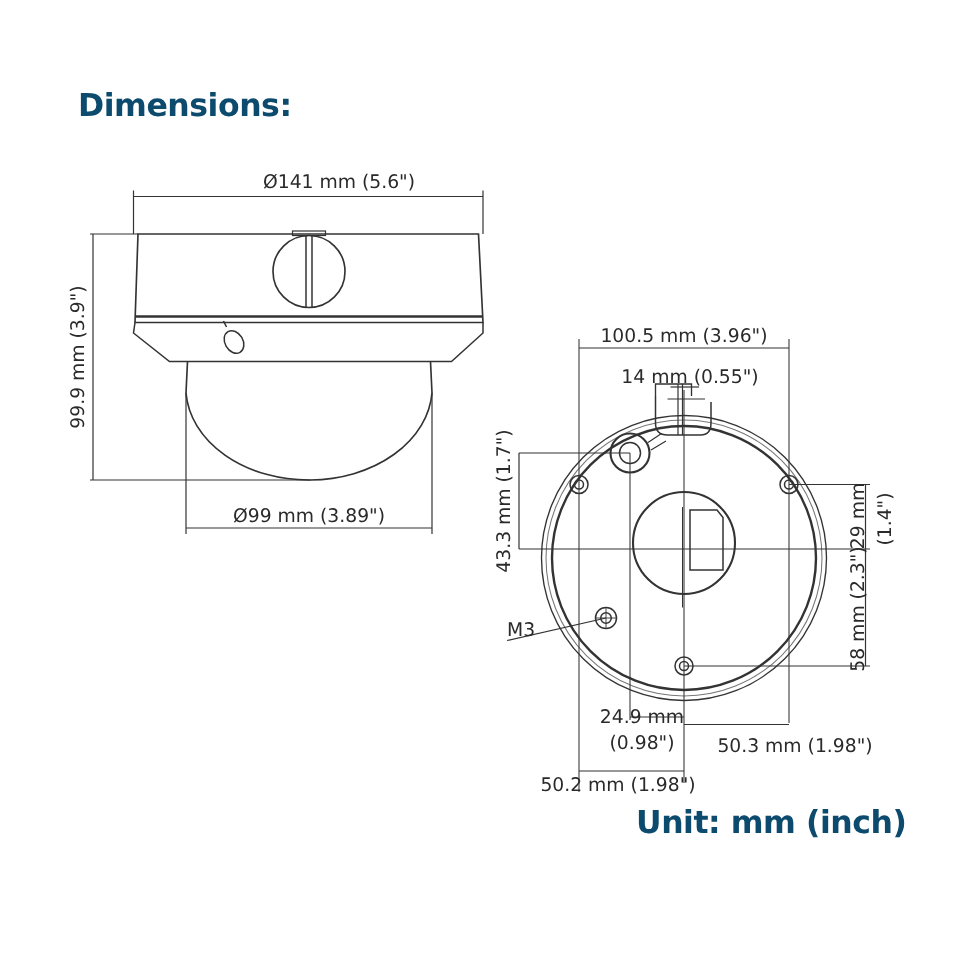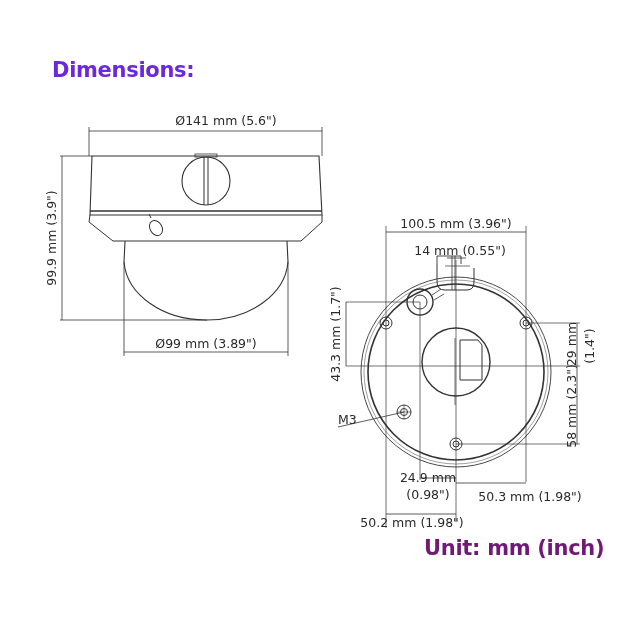--- a/index.html
+++ b/index.html
@@ -1,18 +1,18 @@
 <!DOCTYPE html>
 <html><head>
   <meta charset="utf-8">
   <style>
     html, body { margin: 0; padding: 0; background: #ffffff; }
     body { width: 640px; height: 640px; position: relative; overflow: hidden; font-family: "DejaVu Sans", sans-serif; }
-    .heading { position: absolute; left: 52px; top: 58px; font-family: "DejaVu Sans", sans-serif; font-weight: bold; font-size: 21px; color: #6d28d9; letter-spacing: -0.3px; }
-    .unit { position: absolute; left: 424px; top: 536px; font-family: "DejaVu Sans", sans-serif; font-weight: bold; font-size: 21px; color: #701a75; letter-spacing: -0.3px; }
+    .heading { position: absolute; left: 52px; top: 58px; font-family: "DejaVu Sans", sans-serif; font-weight: bold; font-size: 21px; color: #0c4a6e; letter-spacing: -0.3px; }
+    .unit { position: absolute; left: 424px; top: 536px; font-family: "DejaVu Sans", sans-serif; font-weight: bold; font-size: 21px; color: #0c4a6e; letter-spacing: -0.3px; }
     svg.drawing { position: absolute; left: 0; top: 0; }
     .dim { font-family: "DejaVu Sans", sans-serif; font-size: 12.5px; fill: #2a2a2a; }
   </style>
 </head>
 <body>
 
 <div class="heading">Dimensions:</div>
 
 <svg class="drawing" width="640" height="640" viewBox="0 0 640 640">
   <g stroke="#333" fill="none" stroke-width="1">

